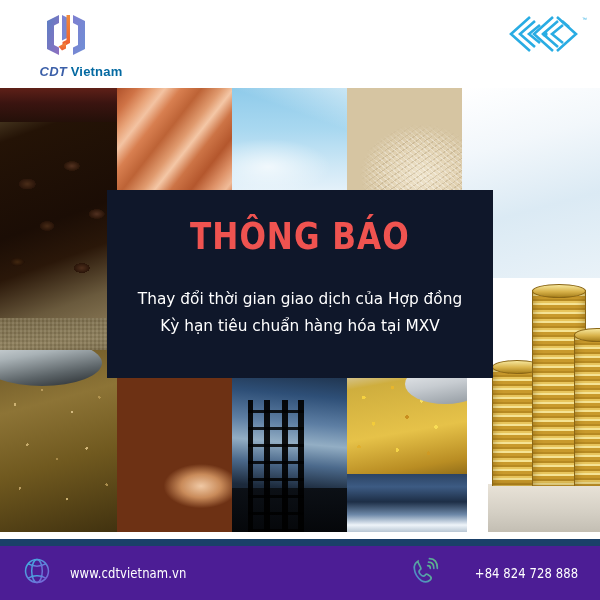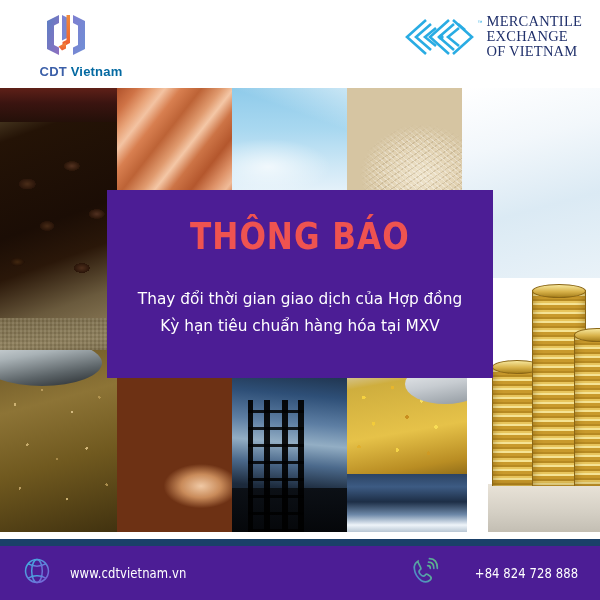--- a/index.html
+++ b/index.html
@@ -43,21 +43,21 @@
   }
   .cdt-word {
     position: absolute;
     left: 0; top: 52px;
     width: 110px;
     text-align: center;
     font-size: 13px;
     font-weight: bold;
     letter-spacing: .2px;
   }
-  .cdt-word .c1 { color: #3b5fa8; }
+  .cdt-word .c1 { color: #3b5fa8; font-style: italic; }
   .cdt-word .c2 { color: #0369a1; }
 
   .mxv-logo {
     position: absolute;
     right: 18px; top: 14px;
     display: flex;
     align-items: center;
     gap: 9px;
   }
   .mxv-mark { width: 74px; height: 40px; position: relative; }
@@ -270,21 +270,21 @@
     border-radius: 50%;
     background: linear-gradient(170deg, #f0f2f4 0%, #c7ccd1 50%, #8e969d 100%);
   }
 
   
   .notice-card {
     position: absolute;
     left: 107px; top: 190px;
     width: 386px;
     height: 188px;
-    background: #4c1d95;
+    background: #0f172a;
     z-index: 20;
     display: flex;
     flex-direction: column;
     align-items: center;
     justify-content: flex-start;
   }
   .notice-title {
     margin-top: 27px;
     font-family: "DejaVu Sans", sans-serif;
     font-size: 38px;
@@ -399,25 +399,20 @@
             <path d="M45 3 L26 20 L45 37"></path>
             <path d="M50 7 L35 20 L50 33"></path>
             <path d="M55 11 L44 20 L55 29"></path>
             <path d="M49 3 L68 20 L49 37"></path>
             <path d="M54 7 L61 13"></path>
           </g>
           <circle cx="37" cy="20" r="2.6" fill="#29ace3"></circle>
         </svg>
         <span class="mxv-tm">™</span>
       </div>
-      <div class="mxv-text">
-        <div>MERCANTILE</div>
-        <div>EXCHANGE</div>
-        <div>OF VIETNAM</div>
-      </div>
     </div>
   </div>
 
   <div class="collage">
 
     <div class="tile t-coffee">
       <div class="t-coffee-sack"></div>
       <div class="t-coffee-burlap"></div>
     </div>
 

